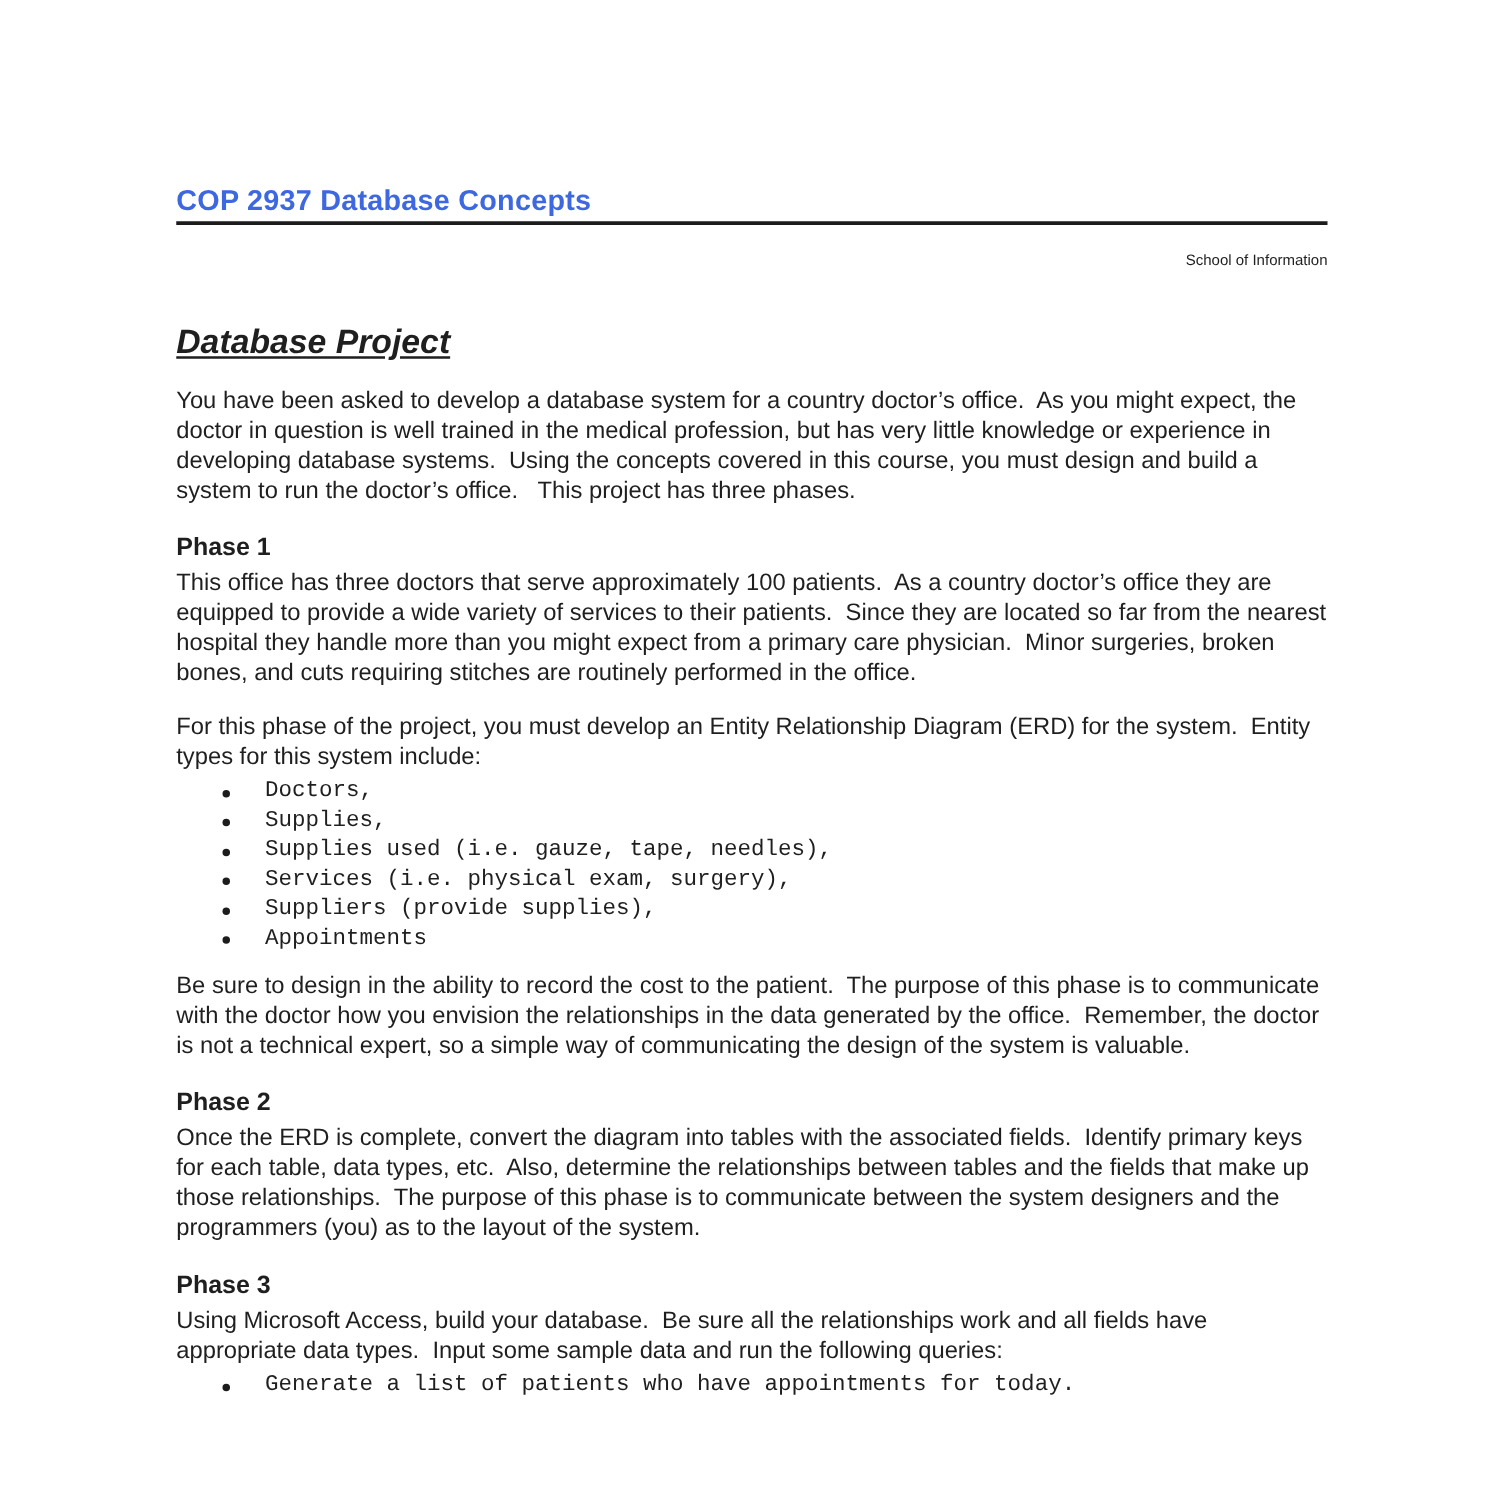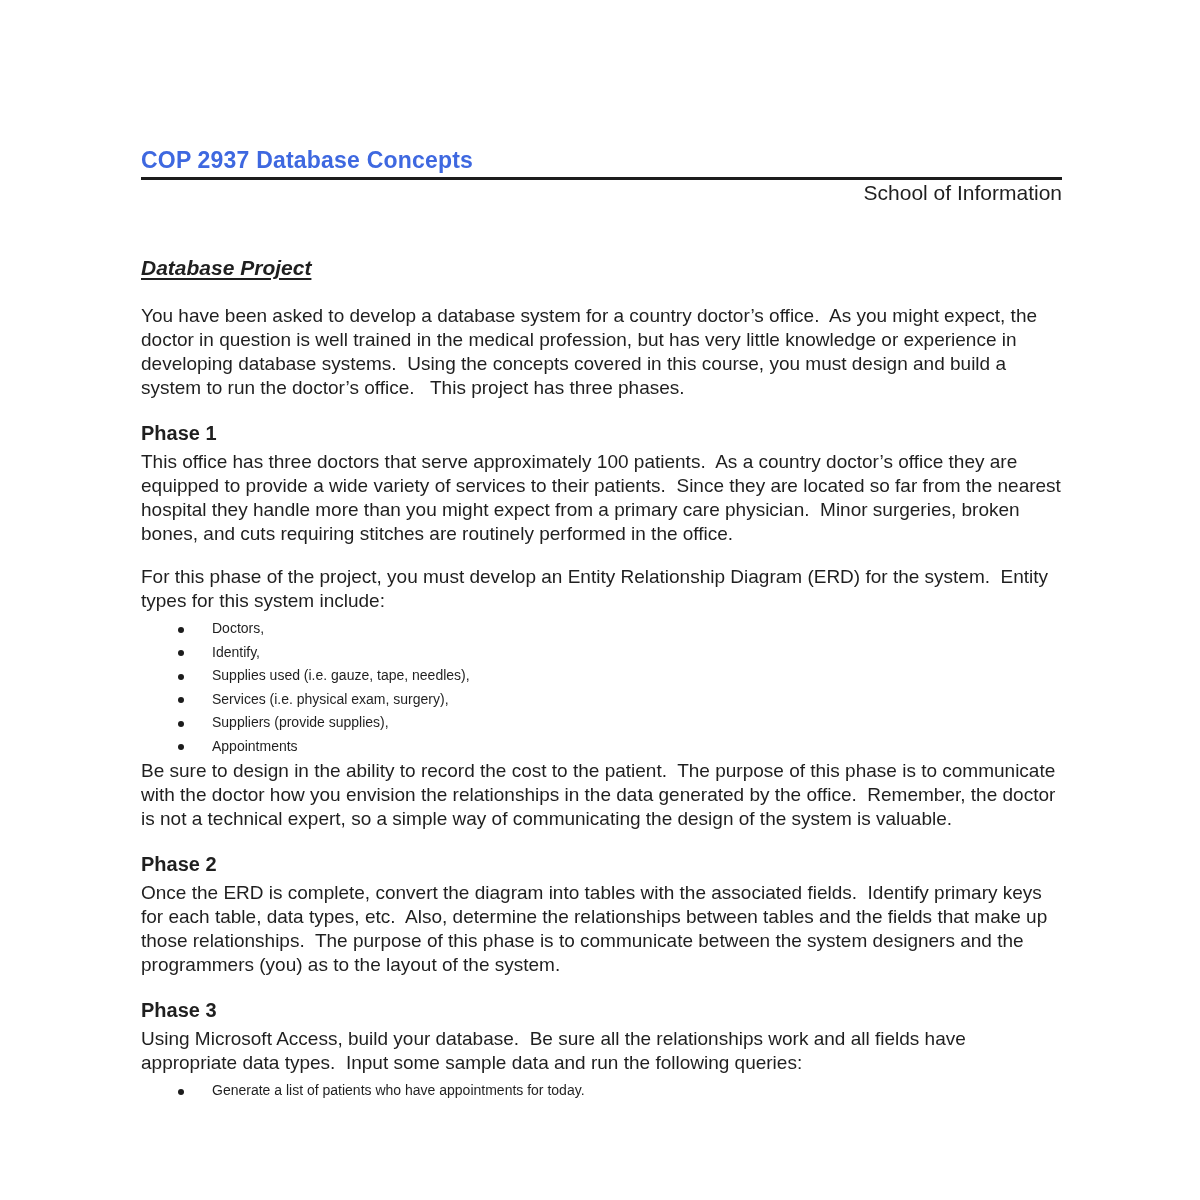--- a/index.html
+++ b/index.html
@@ -29,58 +29,59 @@
     line-height: 28px;
     margin-bottom: 3px;
   }
   .header-rule {
     border: 0;
     border-top: 3px solid #1c1c1c;
     width: 100%;
   }
   .department {
     text-align: right;
-    font-size: 21px;
+    font-size: 12px;
     line-height: 21px;
-    margin-top: 2px;
+    margin-top: 18px;
   }
   
   .doc-title {
-    margin-top: 52px;
-    font-size: 21px;
+    margin-top: 41px;
+    font-size: 27px;
     font-weight: 700;
     font-style: italic;
     text-decoration: underline;
     text-underline-offset: 3px;
     line-height: 26px;
   }
   p.body-text {
     font-size: 19px;
     line-height: 24px;
     white-space: pre-wrap;
   }
   .intro { margin-top: 23px; }
   h3.phase-heading {
     font-size: 20px;
     font-weight: 700;
     line-height: 24px;
     margin-top: 21px;
   }
   .p-after-h { margin-top: 5px; }
   .p-gap { margin-top: 19px; }
-  .p-close { margin-top: 1px; }
+  .p-close { margin-top: 14px; }
   ul.bullet-list {
     list-style: none;
     margin-top: 4px;
   }
   ul.bullet-list li {
     display: flex;
     align-items: center;
-    font-size: 14px;
+    font-size: 18px;
     line-height: 23.5px;
+    font-family: Liberation Mono, monospace;
   }
   ul.bullet-list .dot {
     flex: 0 0 auto;
     width: 6px;
     height: 6px;
     border-radius: 50%;
     background: #1c1c1c;
     margin-left: 37px;
     margin-right: 0;
     align-self: center;
@@ -112,21 +113,21 @@
       <h3 class="phase-heading">Phase 1</h3>
       <p class="body-text p-after-h">This office has three doctors that serve approximately 100 patients.  As a country doctor’s office they are equipped to provide a wide variety of services to their patients.  Since they are located so far from the nearest hospital they handle more than you might expect from a primary care physician.  Minor surgeries, broken bones, and cuts requiring stitches are routinely performed in the office.</p>
       <p class="body-text p-gap">For this phase of the project, you must develop an Entity Relationship Diagram (ERD) for the system.  Entity types for this system include:</p>
       <ul class="bullet-list">
           <li>
           <span class="dot"></span>
           <span class="li-text">Doctors,</span>
         </li>
           <li>
           <span class="dot"></span>
-          <span class="li-text">Identify,</span>
+          <span class="li-text">Supplies,</span>
         </li>
           <li>
           <span class="dot"></span>
           <span class="li-text">Supplies used (i.e. gauze, tape, needles),</span>
         </li>
           <li>
           <span class="dot"></span>
           <span class="li-text">Services (i.e. physical exam, surgery),</span>
         </li>
           <li>

